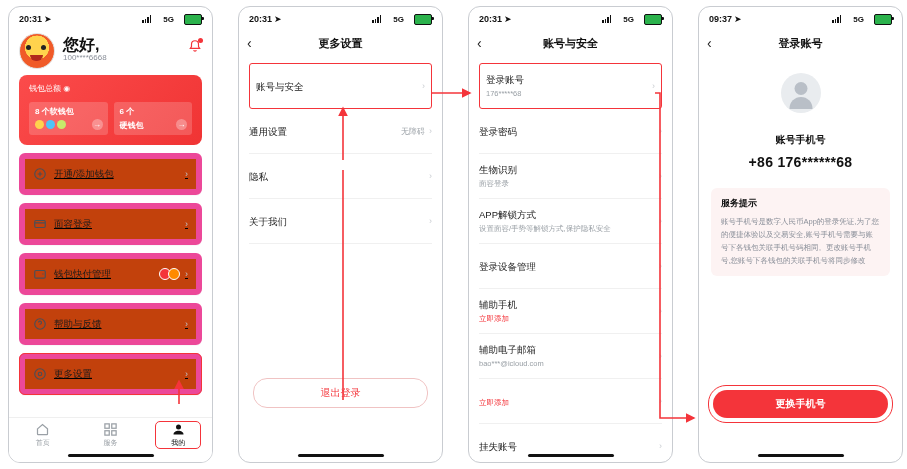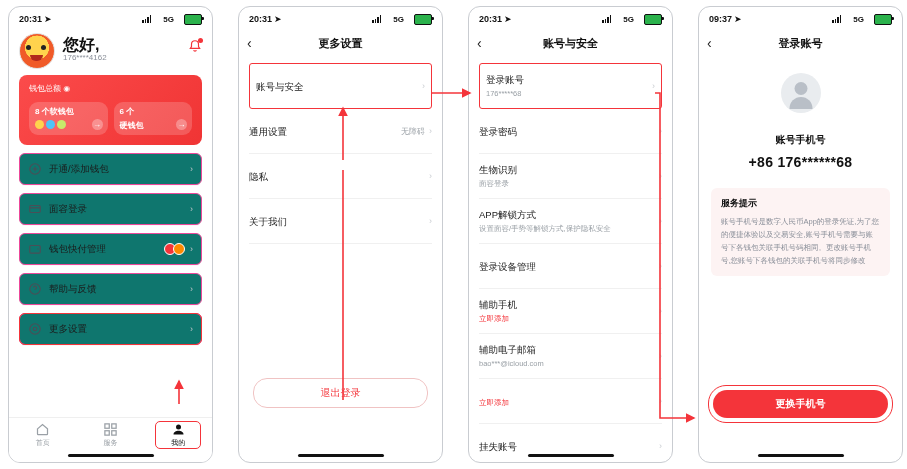--- a/index.html
+++ b/index.html
@@ -32,28 +32,28 @@
   .greet{margin-left:8px;}
   .greet .hi{font-size:16px;font-weight:bold;color:#111;line-height:14px;}
   .greet .phone-no{font-size:8px;color:#8a8f99;line-height:12px;}
   .bell{position:absolute;right:10px;top:10px;width:14px;height:14px;}
   .bell svg{width:14px;height:14px;}
   .bell .dot{position:absolute;right:-1px;top:-1px;width:5px;height:5px;background:#f4343a;border-radius:50%;}
   .wallet-card{margin:0 10px;background:linear-gradient(135deg,#fb4b4b,#f03434);border-radius:8px;color:#fff;padding:8px 10px 10px 10px;}
   .wc-label{font-size:8px;opacity:.95;}
   .wc-amount{font-size:15px;font-weight:bold;margin-top:1px;letter-spacing:.3px;}
   .wc-row{display:flex;gap:6px;margin-top:8px;}
-  .wc-box{flex:1;background:rgba(255,255,255,.18);border-radius:9px;padding:4px 6px;position:relative;}
+  .wc-box{flex:1;background:rgba(255,255,255,.18);border-radius:3px;padding:4px 6px;position:relative;}
   .wc-box .t{font-size:8px;font-weight:bold;}
   .wc-box .dots{margin-top:3px;display:flex;gap:2px;align-items:center;}
   .wc-box .dots span{width:9px;height:9px;border-radius:50%;display:inline-block;}
   .d1{background:#ffd34d;} .d2{background:#4fc3f7;} .d3{background:#c7eb6b;}
   .wc-arrow{position:absolute;right:5px;bottom:5px;width:11px;height:11px;border-radius:50%;background:rgba(255,255,255,.3);color:#fff;font-size:8px;line-height:11px;text-align:center;}
   .menu{margin-top:8px;}
-  .menu-item{display:flex;align-items:center;margin:0 10px 8px 10px;height:30px;border:1px solid #ec4899;border-radius:6px;padding:0 8px;box-shadow:0 1px 1px rgba(0,0,0,.03);position:relative;background:#0f766e;}
+  .menu-item{display:flex;align-items:center;margin:0 10px 8px 10px;height:30px;border:6px solid #ec4899;border-radius:6px;padding:0 8px;box-shadow:0 1px 1px rgba(0,0,0,.03);position:relative;background:#c2410c;text-decoration:underline;}
   .menu-item .mi-ic{width:14px;height:14px;margin-right:7px;flex:0 0 auto;}
   .menu-item .mi-label{font-size:9.5px;color:#1b1b1b;flex:1;}
   .menu-item .chev{color:#c3c6cb;font-size:9px;}
   .mi-badge{display:flex;gap:-4px;margin-right:5px;}
   .mi-badge span{width:10px;height:10px;border-radius:50%;display:inline-block;margin-left:-3px;border:1px solid #fff;}
   .highlight-box{outline:1.5px solid #f4343a;outline-offset:-1px;border-radius:6px;}
   .tabbar{position:absolute;left:0;right:0;bottom:0;height:40px;border-top:1px solid #efefef;display:flex;align-items:flex-start;justify-content:space-around;padding-top:4px;background:#fff;}
   .tab{width:44px;text-align:center;color:#9aa0a6;}
   .tab .ti{height:15px;}
   .tab .tl{font-size:7px;margin-top:1px;}
@@ -103,21 +103,21 @@
           </span>
         <span class="net">5G</span>
         <span class="batt"></span>
       </div>
     </div>
 
     <div class="s1-head">
       <div class="avatar-img"></div>
       <div class="greet">
         <div class="hi">您好,</div>
-        <div class="phone-no">176****4162</div>
+        <div class="phone-no">100****6668</div>
       </div>
       <div class="bell">
         <svg viewBox="0 0 24 24" fill="none" stroke="#f4343a" stroke-width="2">
             <path d="M12 3a6 6 0 0 0-6 6v4l-2 3h16l-2-3V9a6 6 0 0 0-6-6z"></path>
             <path d="M10 19a2 2 0 0 0 4 0"></path>
           </svg>
         <span class="dot"></span>
       </div>
     </div>
 

